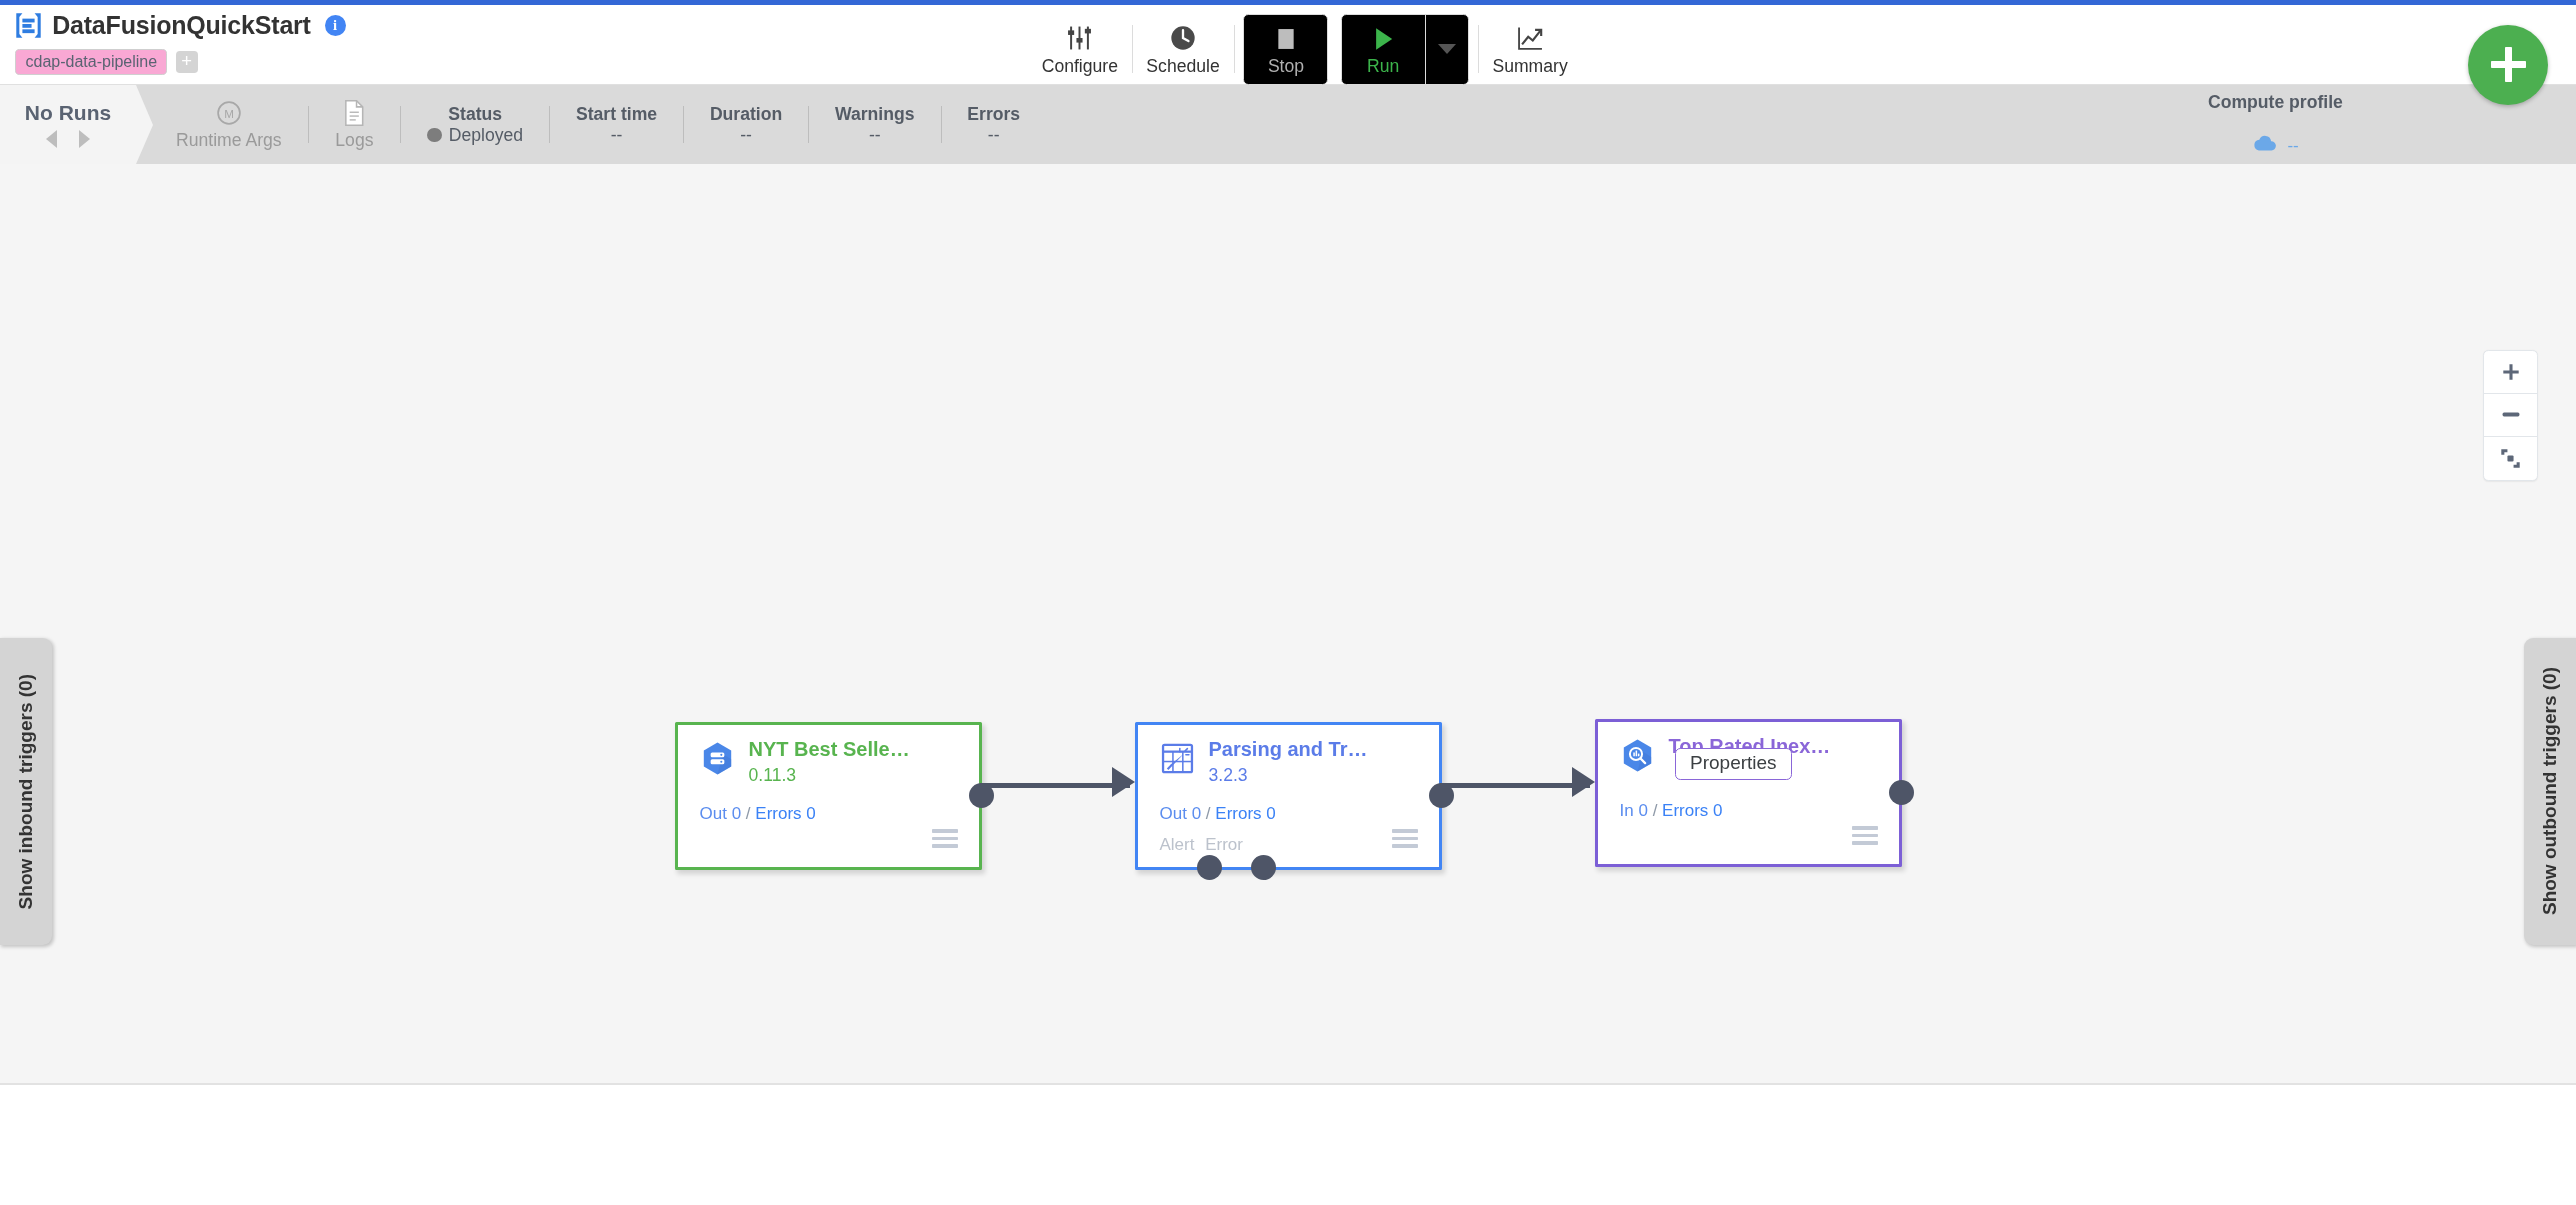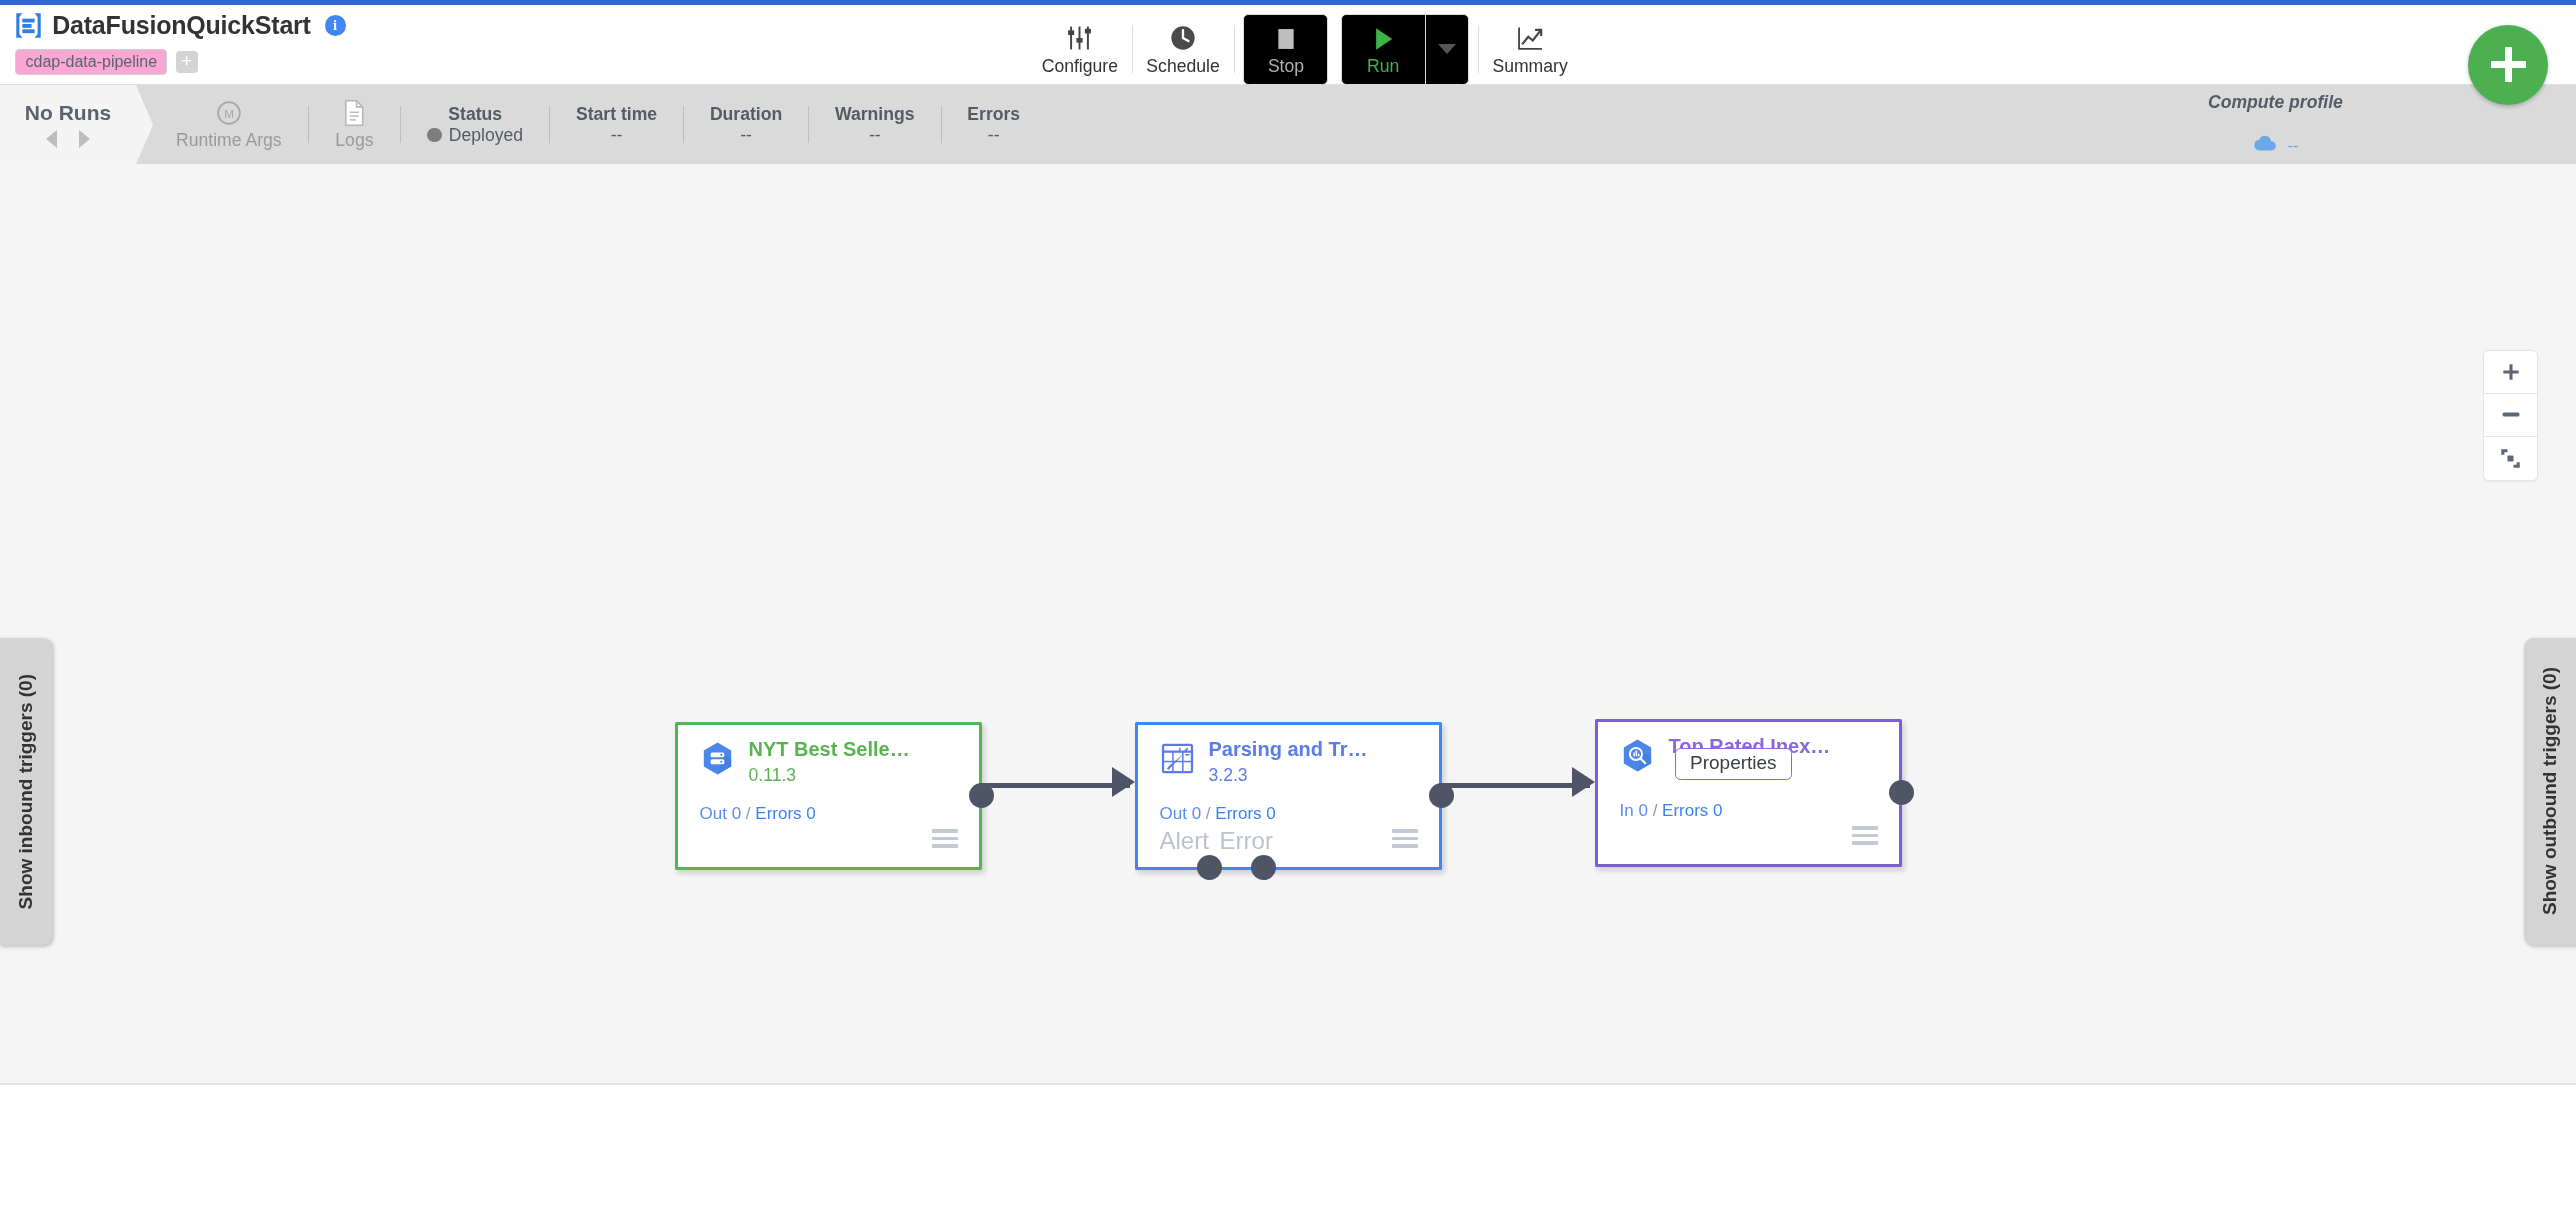--- a/index.html
+++ b/index.html
@@ -119,21 +119,21 @@
   .st-label { font-size: 17.6px; font-weight: bold; color: #555c66; }
   .st-label.muted { color: #9a9a9a; font-weight: normal; }
   .st-value { font-size: 17.6px; color: #555c66; display: flex; align-items: center; gap: 7px; }
   .st-sep { width: 0.8px; height: 37px; background: #bdbdbd; }
   .dot-deployed { width: 14.6px; height: 14.6px; border-radius: 50%; background: #7d7d7d; display:inline-block; }
 
   .compute {
     position: absolute; left: 2208px; top: 0; height: 79px;
     display: flex; flex-direction: column; align-items: center; justify-content: center;
   }
-  .compute .st-label { margin-bottom: 22px; font-style: italic; }
+  .compute .st-label { margin-bottom: 22px; }
   .compute-val { display: flex; align-items: center; gap: 9.2px; font-size: 17px; color: #6ba8e8; }
 
   
   .canvas {
     position: absolute; top: 164px; left: 0; width: 2576px; height: 921px;
     background: #f5f5f5;
     border-bottom: 2.3px solid #e2e2e2;
     overflow: hidden;
   }
 
@@ -176,21 +176,21 @@
   .node-head { display: flex; align-items: flex-start; padding: 14px 0 0 21.5px; gap: 14px; }
   .node-icon { width: 35px; height: 35px; flex: 0 0 35px; margin-top: 2.3px; }
   .node-name { font-size: 20px; font-weight: bold; line-height: 1.05; }
   .node-ver { font-size: 17.6px; margin-top: 4.6px; }
   .node-metrics {
     position: absolute; left: 21.5px; bottom: 43px; font-size: 17px; white-space: nowrap;
   }
   .m-out { color: #5b8def; }
   .m-slash { color: #8e99a8; }
   .m-err { color: #3b82f6; }
-  .node-ports { position: absolute; left: 21.5px; bottom: 12.3px; display: flex; gap: 10.7px; font-size: 24px; color: #bcc2cc; }
+  .node-ports { position: absolute; left: 21.5px; bottom: 12.3px; display: flex; gap: 10.7px; font-size: 17px; color: #bcc2cc; }
   .hamburger {
     position: absolute; right: 21.5px; bottom: 15.3px; width: 26px;
   }
   .hamburger i { display: block; height: 3.8px; background: #c3cad6; margin-bottom: 3.8px; border-radius: 0.8px; }
 
   .port {
     position: absolute; width: 25px; height: 25px; border-radius: 50%;
     background: #4e5567;
   }
   .port-right { right: -15.3px; top: 50%; margin-top: -13px; }

